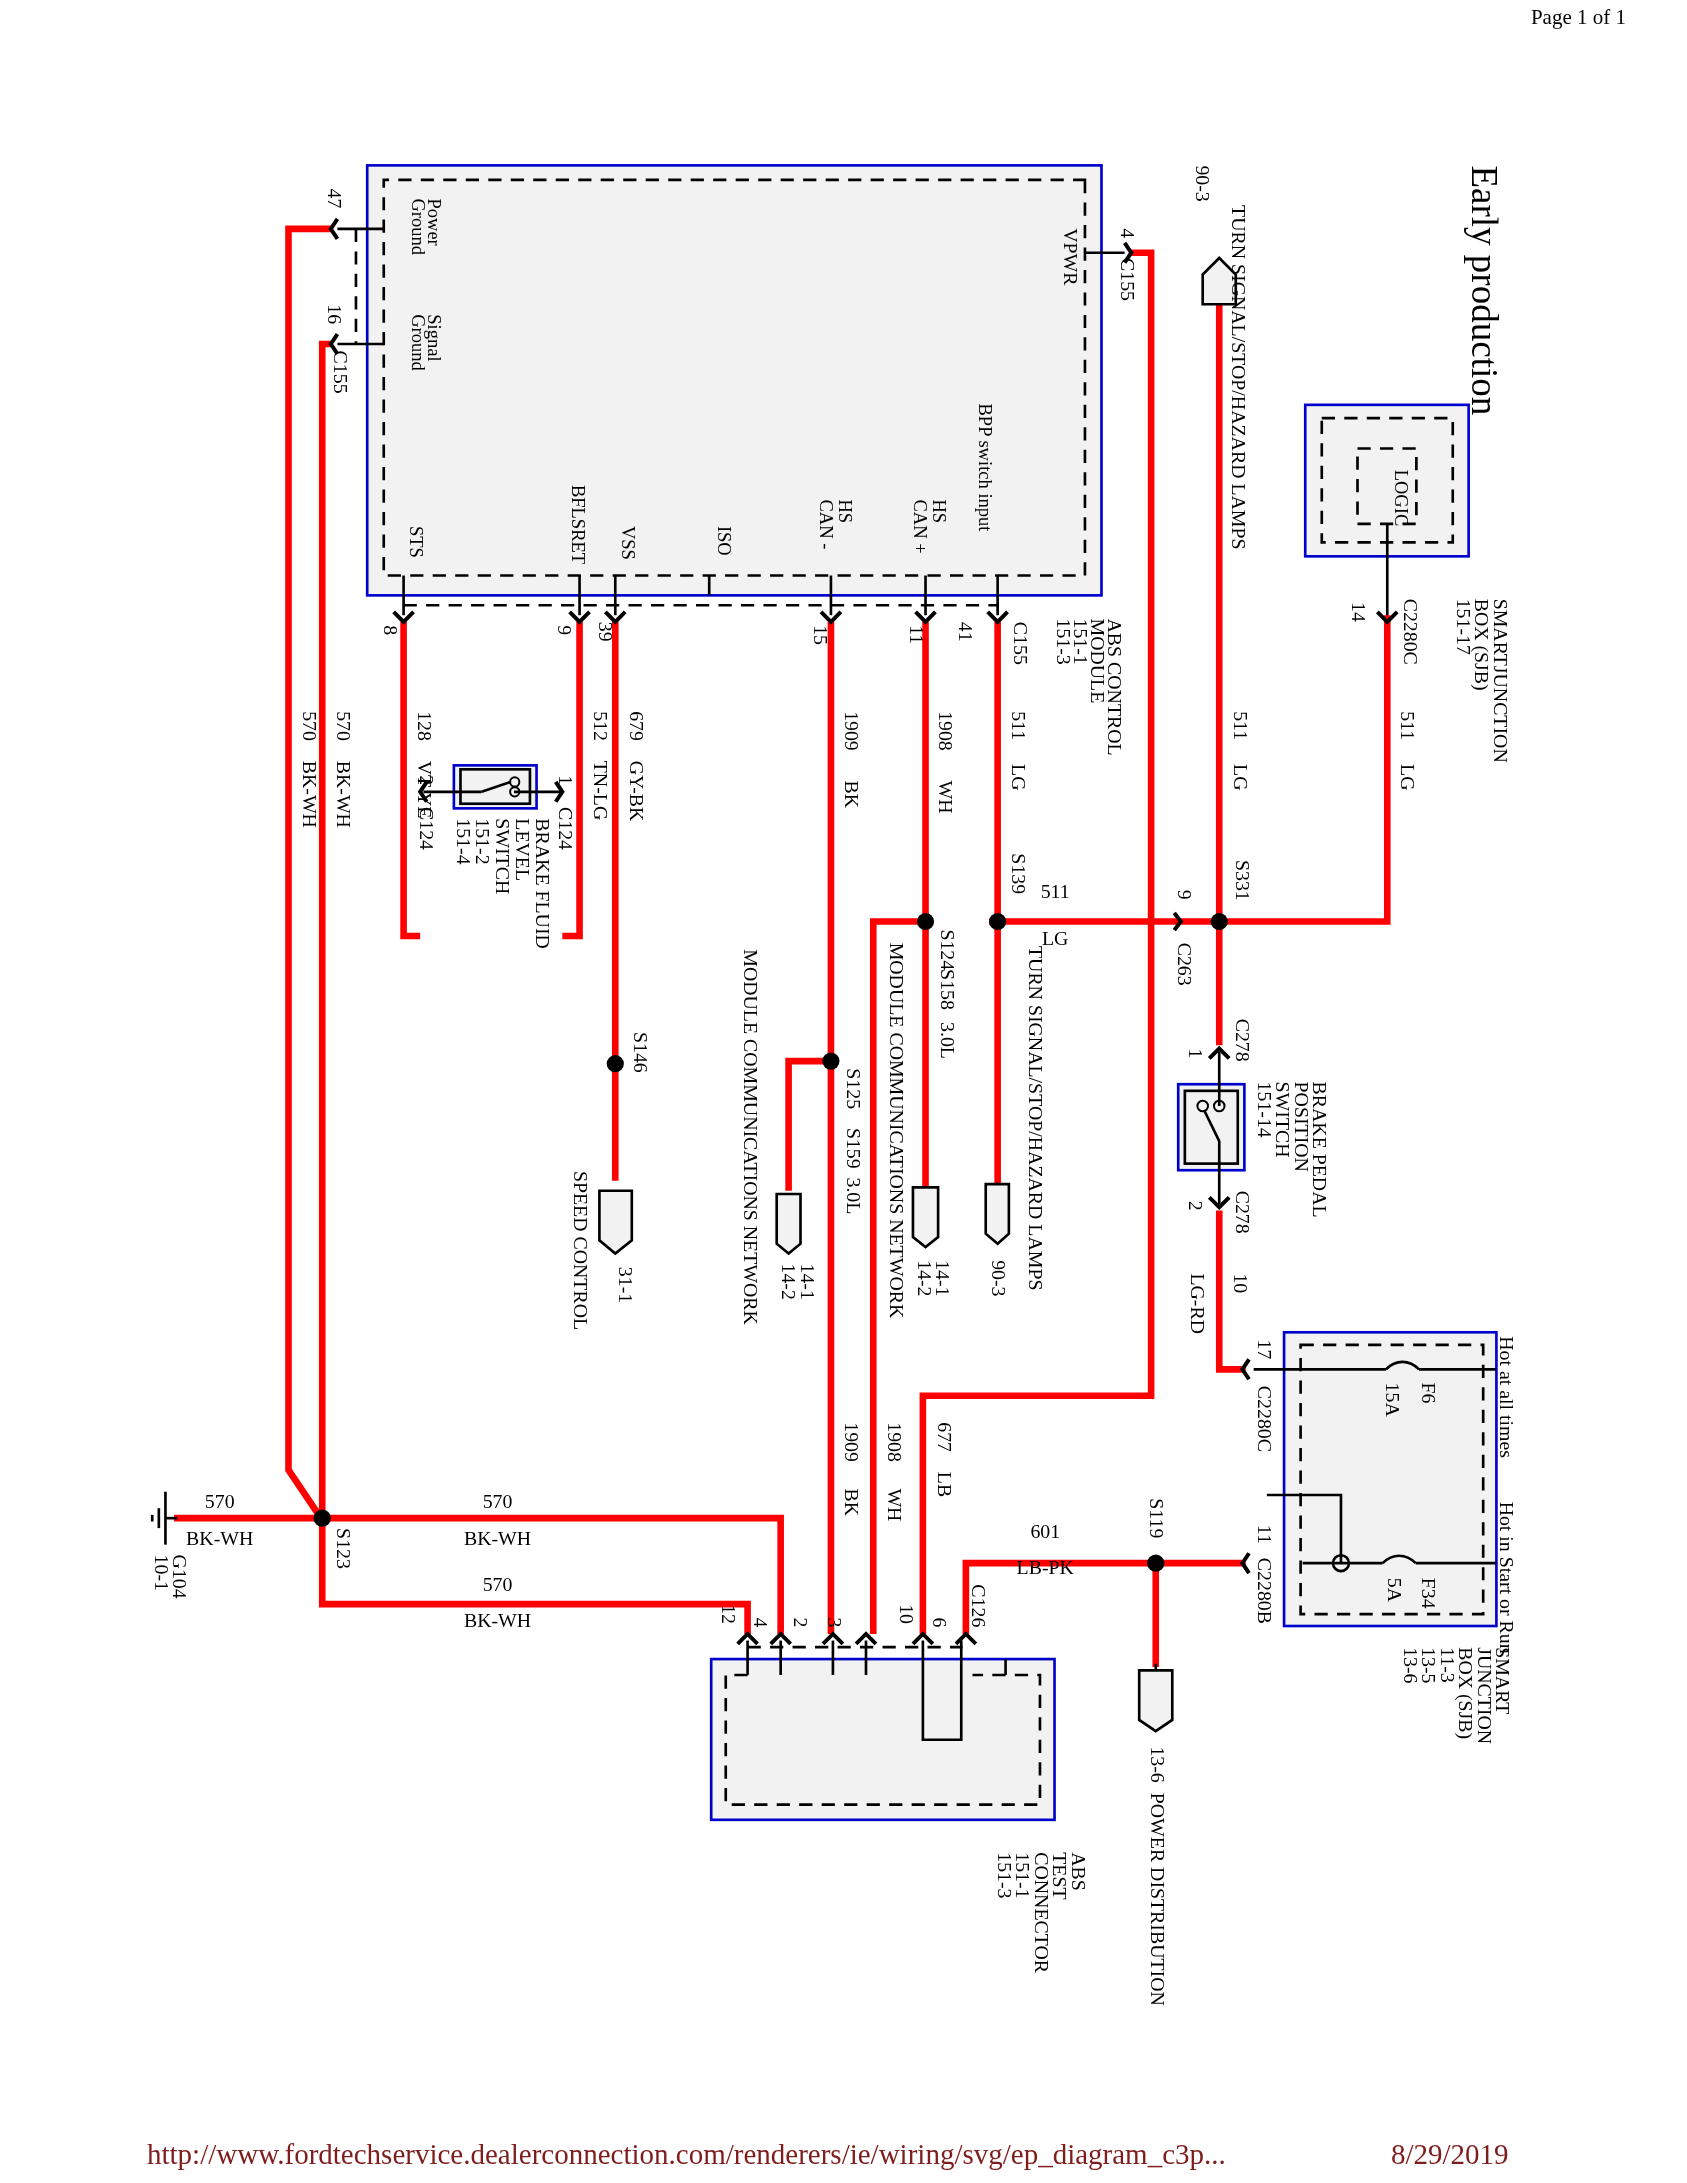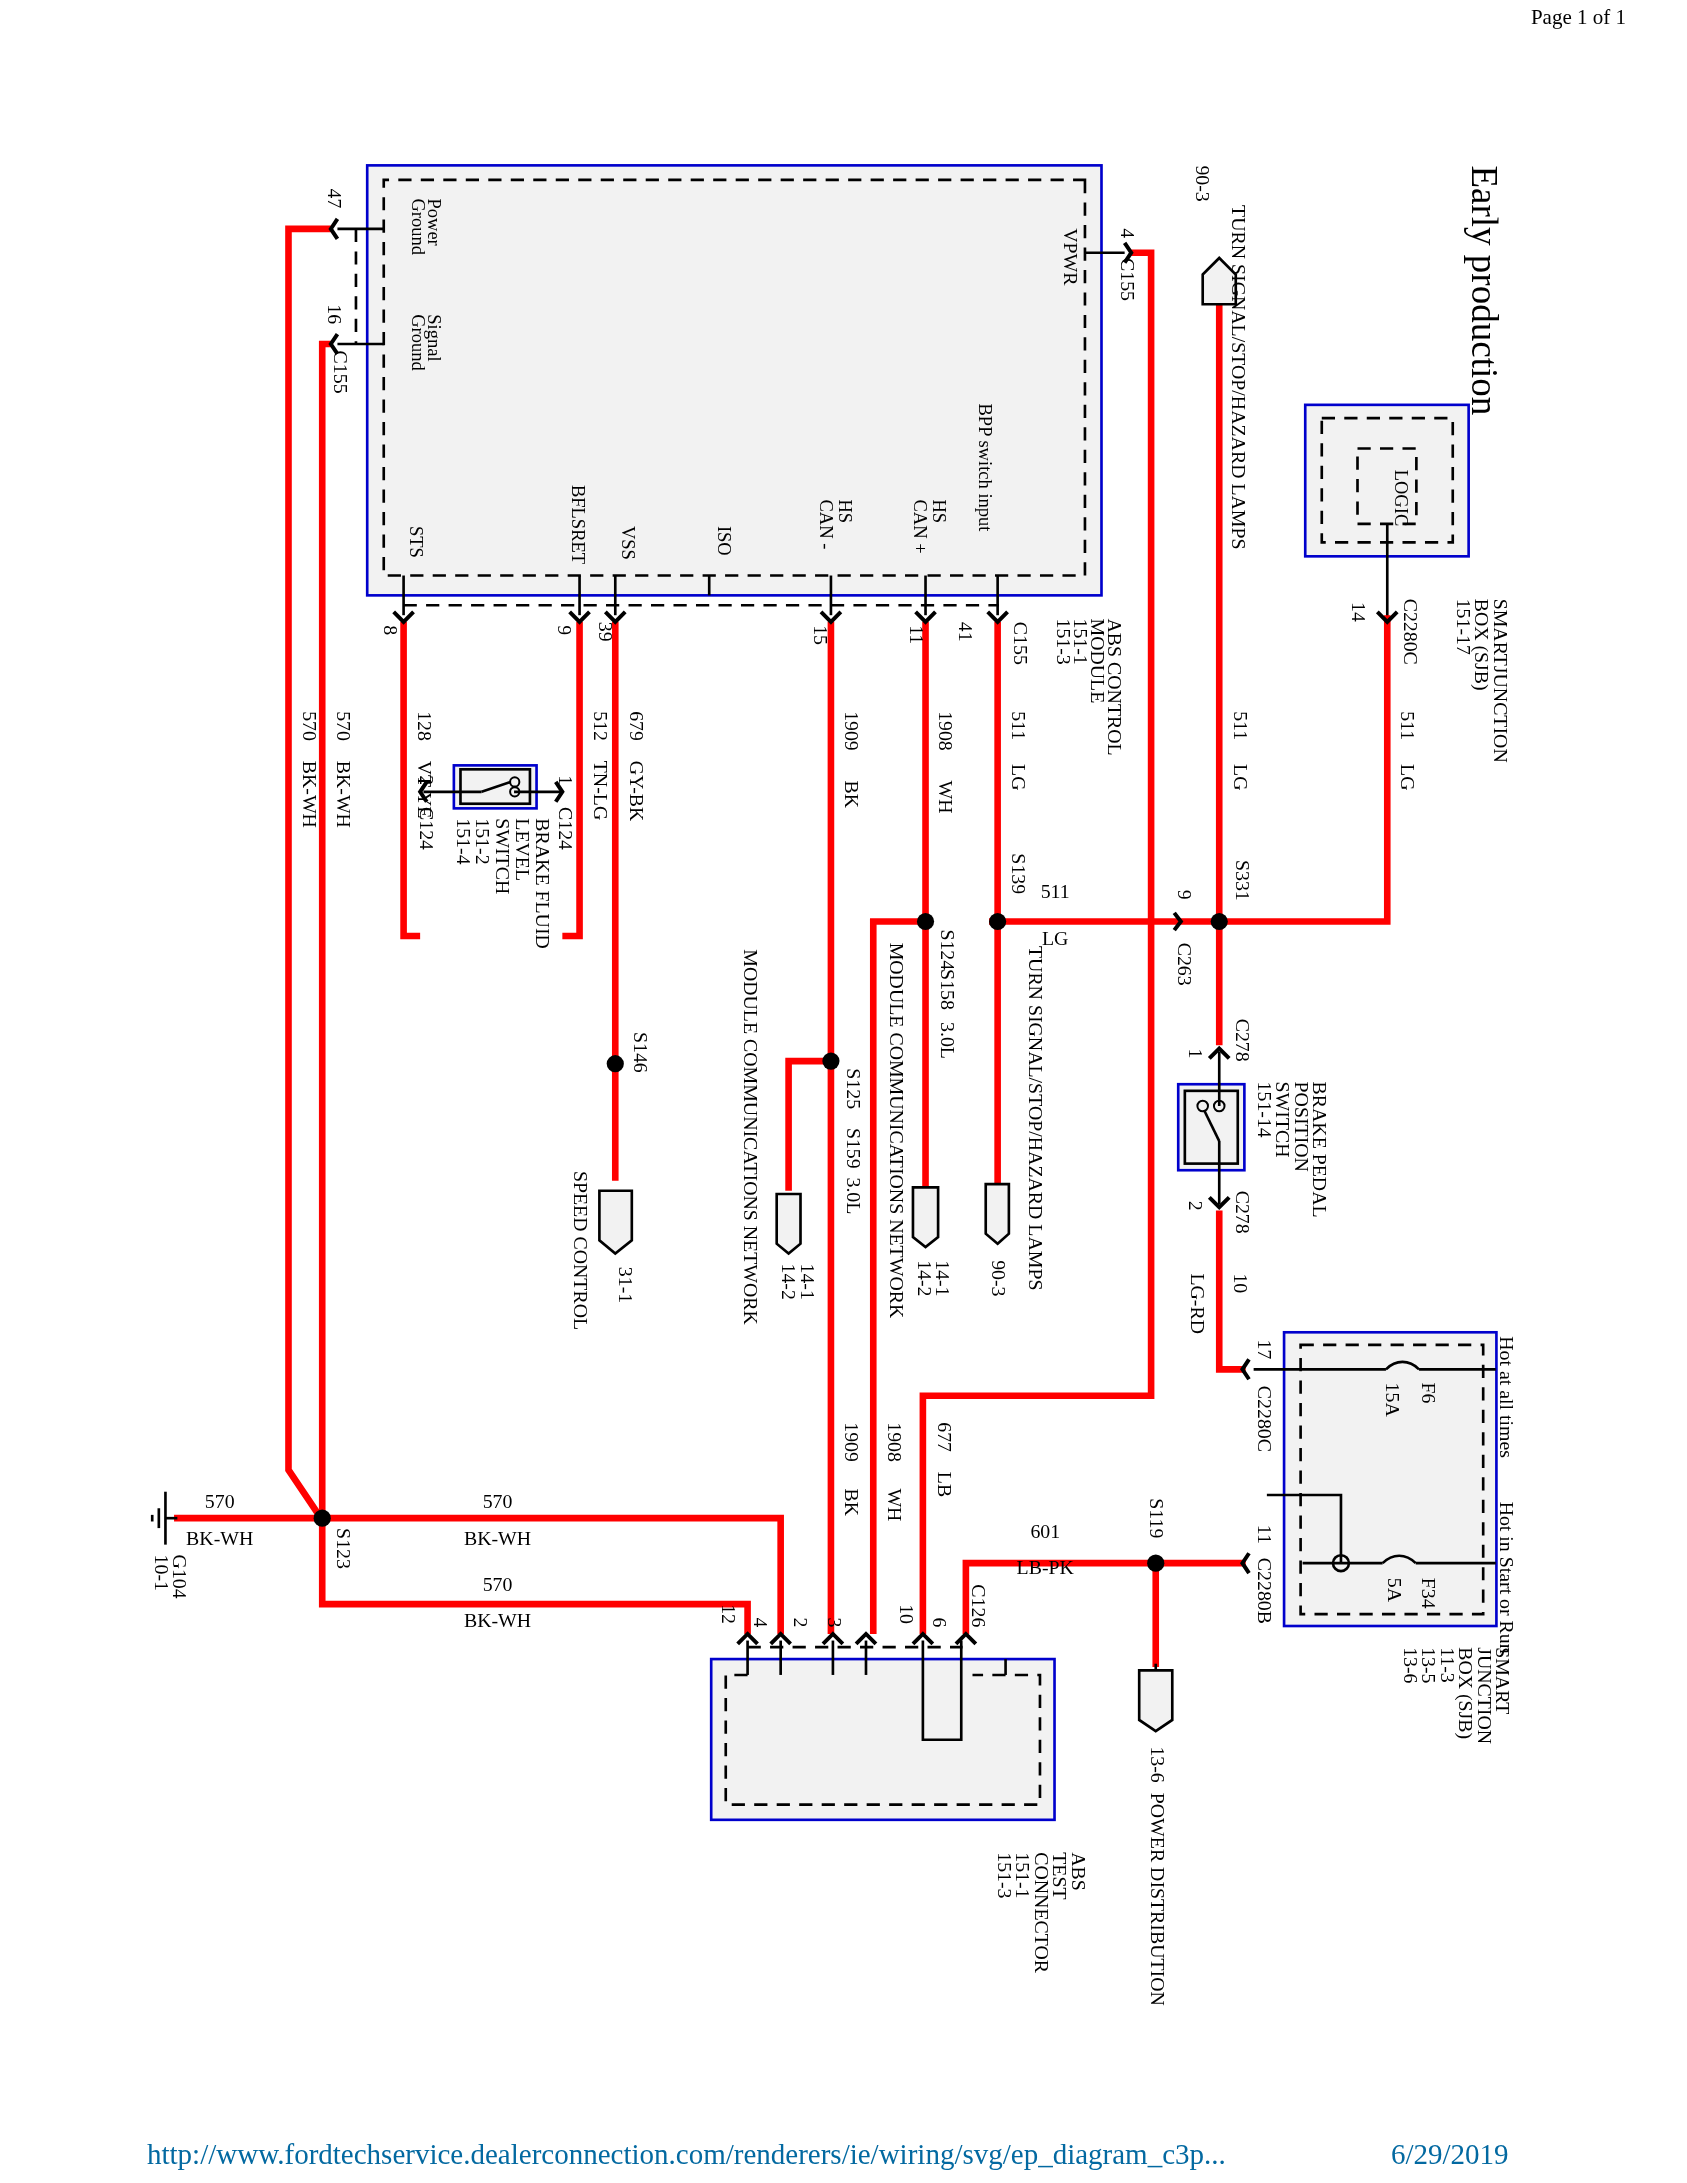--- a/index.html
+++ b/index.html
@@ -1,18 +1,18 @@
 <!DOCTYPE html>
 <html style="font-size:10.6px"><head>
 <meta charset="utf-8">
 <style>
   html, body { margin:0; padding:0; background:#ffffff; }
   body { width:1687px; height:2183px; position:relative; overflow:hidden; font-family:"Liberation Serif", serif; }
   #page-header { position:absolute; top:5.3px; right:61px; font-size:21px; color:#000; }
-  #page-footer { position:absolute; top:2138px; left:147px; width:1389px; font-size:29px; color:#0369a1; white-space:nowrap; }
+  #page-footer { position:absolute; top:2138px; left:147px; width:1389px; font-size:29px; color:#7f1d1d; white-space:nowrap; }
   #page-footer .date { position:absolute; left:1244px; top:0; }
   svg#diagram { position:absolute; left:0; top:0; }
   svg text { font-family:"Liberation Serif", serif; fill:#000; }
   .wire { stroke:#ff0000; stroke-width:10; fill:none; stroke-linecap:square; }
   .thin { stroke:#000; stroke-width:4; fill:none; }
   .dash { stroke:#000; stroke-width:4; fill:none; stroke-dasharray:20 14; }
   .module { fill:#f2f2f2; stroke:#0000cc; stroke-width:4; }
   .splice { fill:#000; }
   .conn { stroke:#000; stroke-width:6; fill:none; }
   .arrowbox { fill:#f2f2f2; stroke:#000; stroke-width:4; }
@@ -287,15 +287,15 @@
       <text class="t30" x="332" y="2335" text-anchor="middle">BK-WH</text>
       <text class="t30" x="752" y="2280" text-anchor="middle">570</text>
       <text class="t30" x="752" y="2335" text-anchor="middle">BK-WH</text>
       <text class="t30" x="752" y="2405" text-anchor="middle">570</text>
       <text class="t30" x="752" y="2460" text-anchor="middle">BK-WH</text>
     </g>
 </svg>
 
 <div id="page-footer">
   <span>http://www.fordtechservice.dealerconnection.com/renderers/ie/wiring/svg/ep_diagram_c3p...</span>
-  <span class="date">6/29/2019</span>
+  <span class="date">8/29/2019</span>
 </div>
 
 
 </body></html>

